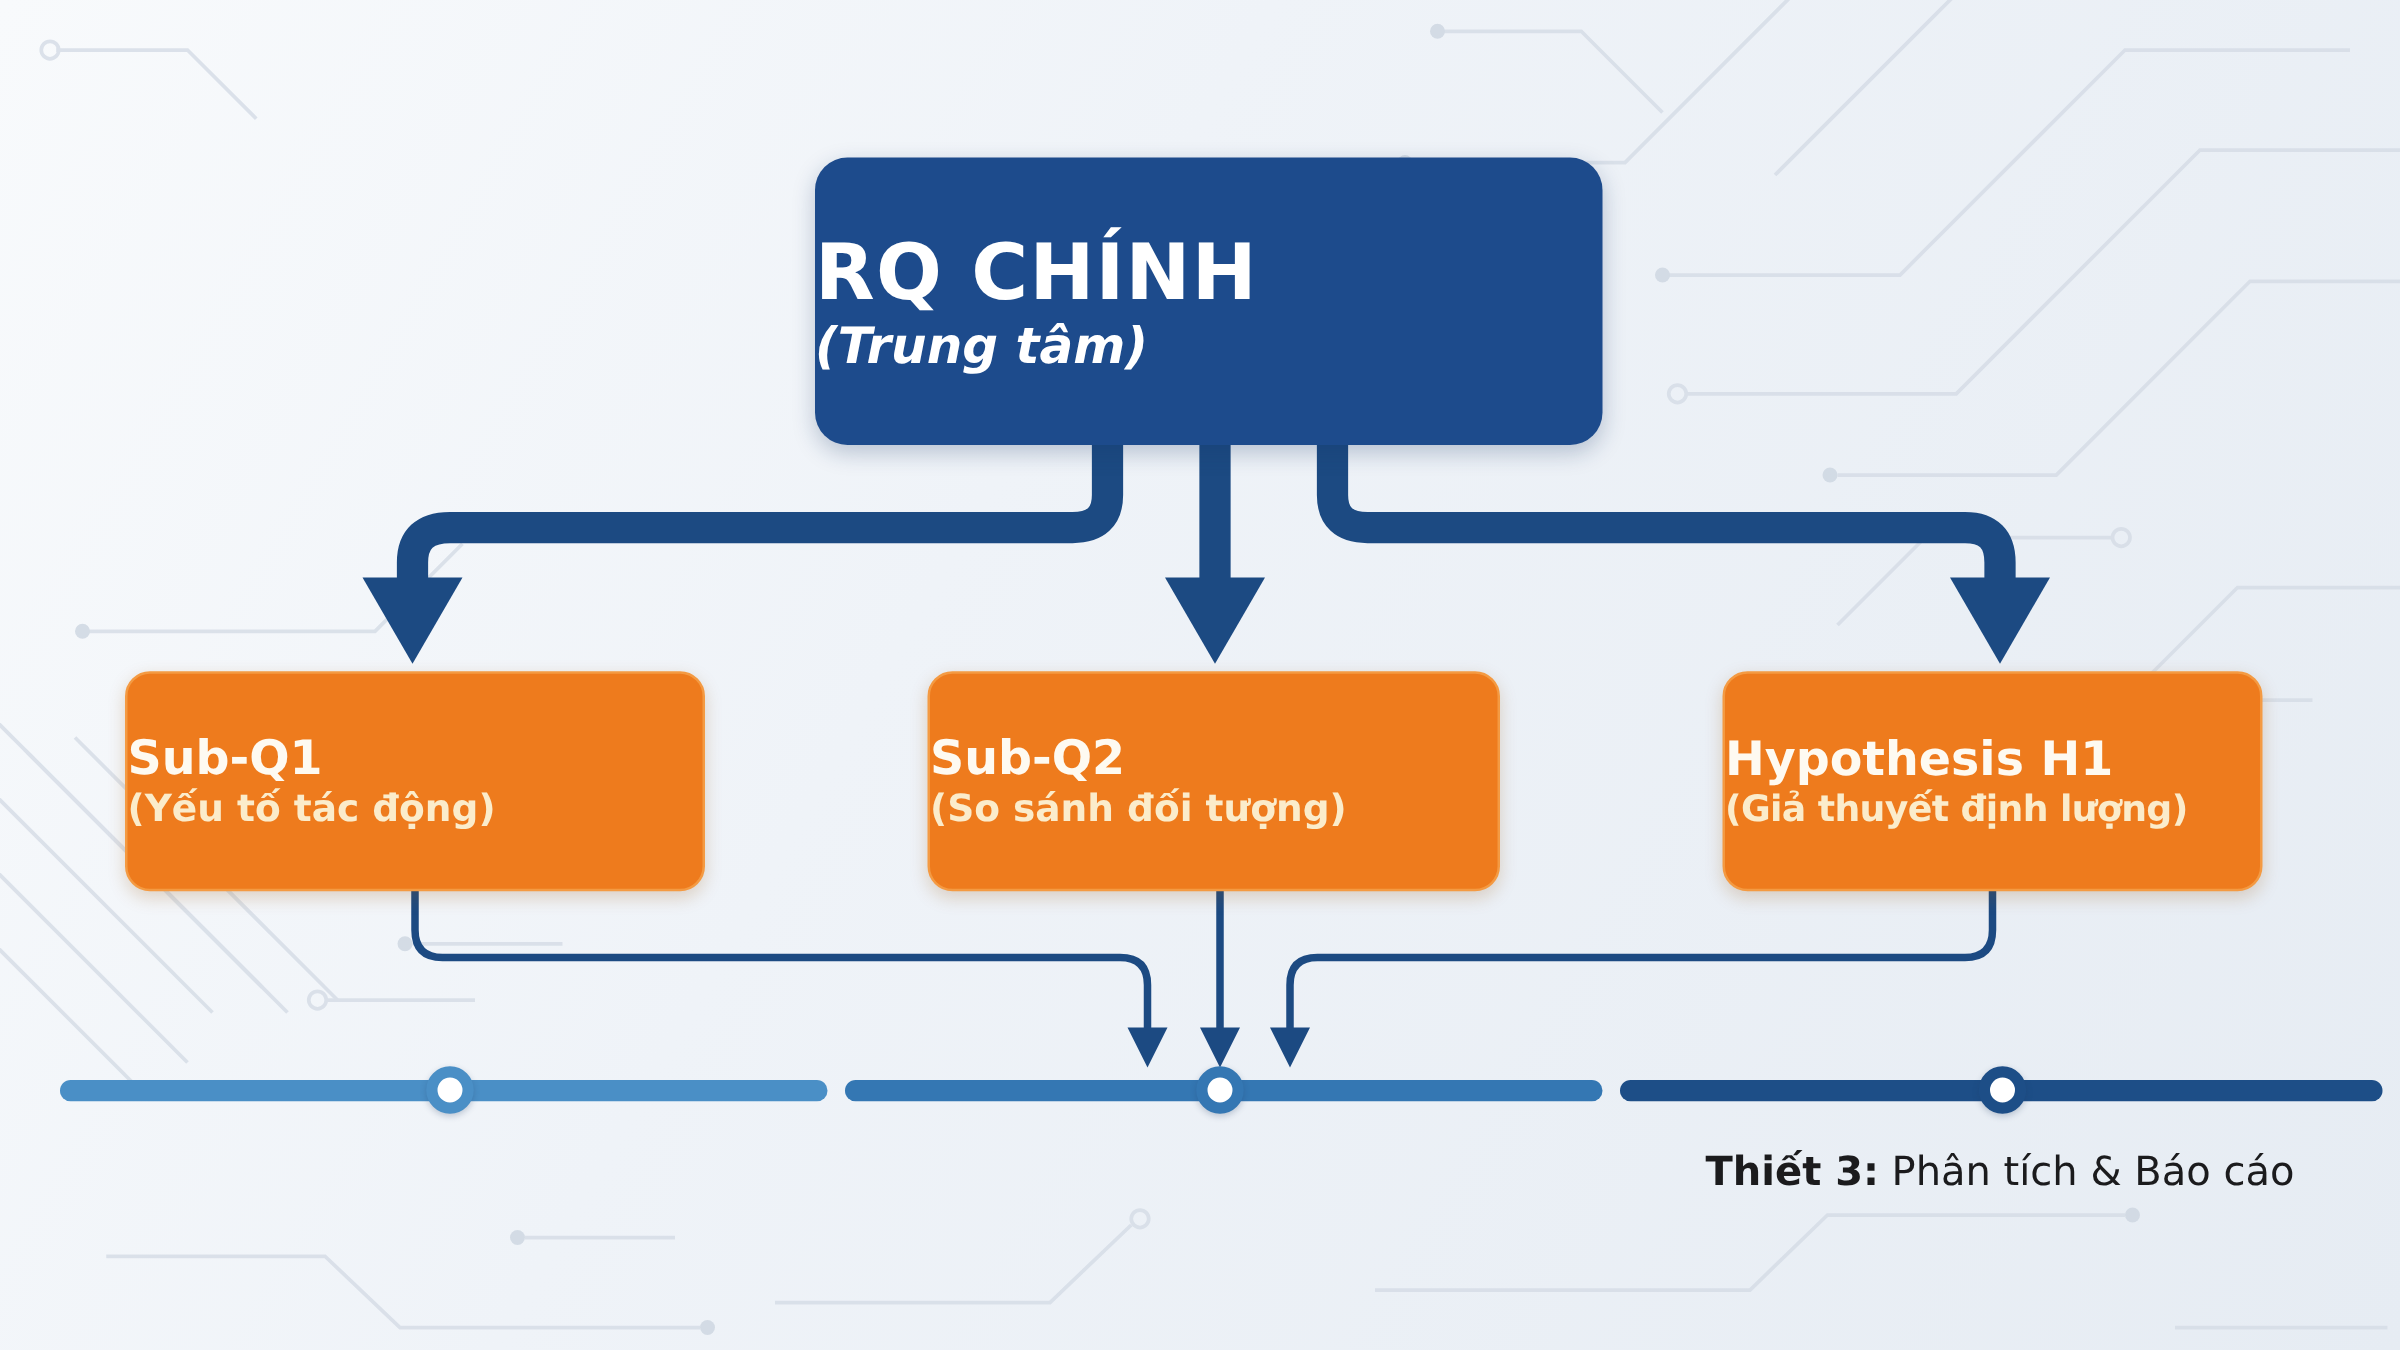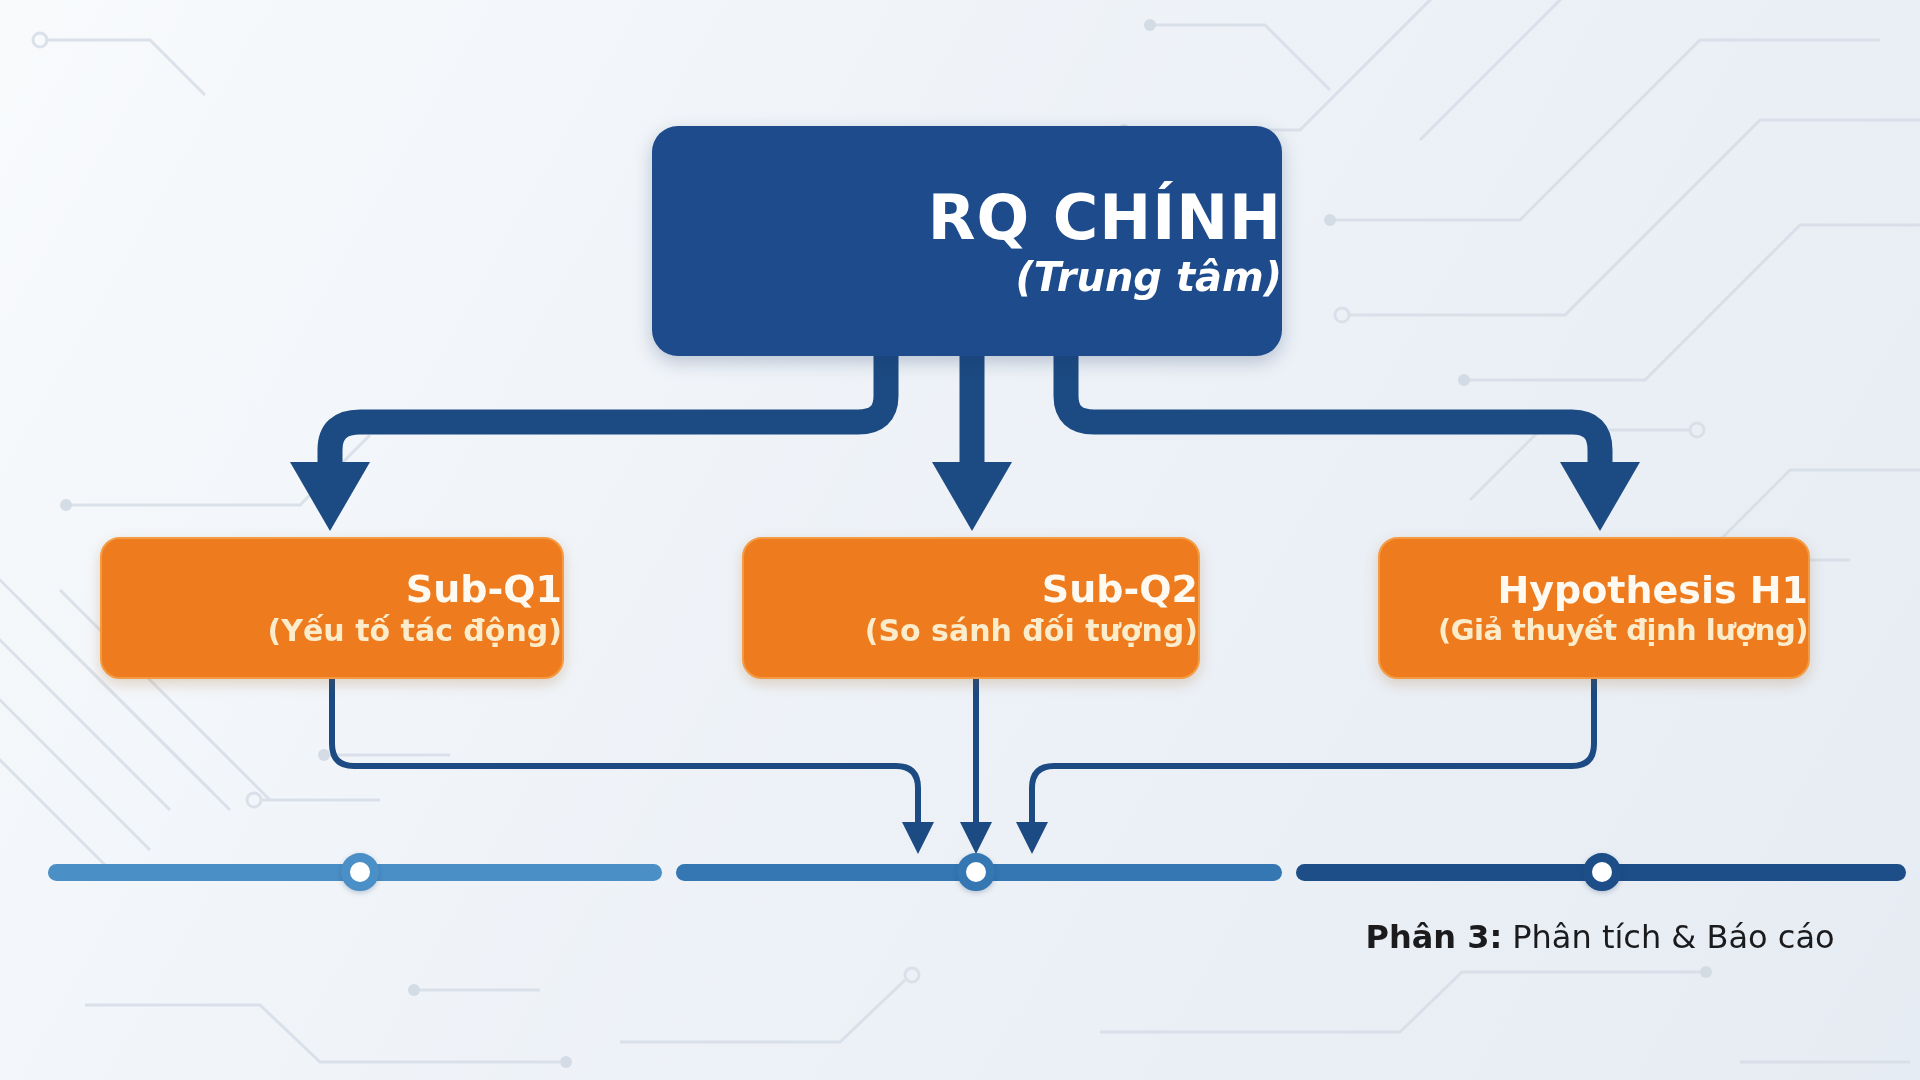--- a/index.html
+++ b/index.html
@@ -10,29 +10,29 @@
   }
   svg.layer{position:absolute;left:0;top:0;width:1920px;height:1080px;}
   .circuit path{stroke:var(--circuit,#d5dce6);stroke-width:3;fill:none;}
   .circuit circle.dot{fill:var(--circuit-dot,#cdd6e1);}
   .circuit circle.ring{fill:none;stroke:var(--circuit,#d5dce6);stroke-width:3;}
   .connectors path{stroke:var(--connector,#1c4a82);fill:none;}
   .connectors path.big{stroke-width:25px;}
   .connectors path.thin{stroke-width:6px;}
   .connectors polygon{fill:var(--connector,#1c4a82);}
 
-  .node{position:absolute;display:flex;flex-direction:column;align-items:flex-end;justify-content:center;text-align:center;}
+  .node{position:absolute;display:flex;flex-direction:column;align-items:flex-start;justify-content:center;text-align:center;}
   .node.main{
     left:652px;top:126px;width:630px;height:230px;border-radius:26px;
     background:var(--navy-box,#1d4b8c);box-shadow:0 6px 18px rgba(20,50,100,.25);
   }
   .node.main .node-title{color:var(--node-text,#ffffff);font-size:62px;font-weight:bold;letter-spacing:1px;line-height:1.15;}
   .node.main .node-sub{color:var(--node-text,#ffffff);font-size:40px;font-weight:bold;line-height:1.15;font-style:italic;}
   .node.orange{
-    top:537px;height:142px;border-radius:20px;
+    top:537px;height:176px;border-radius:20px;
     background:var(--orange-box,#ee7b1d);border:2px solid var(--orange-border,#f49a42);
     box-shadow:0 5px 14px rgba(150,80,10,.22);box-sizing:border-box;
   }
   .node.orange .node-title{color:var(--orange-title,#fefaf1);font-size:38px;font-weight:bold;line-height:1.2;}
   .node.orange .node-sub{color:var(--orange-sub,#fbeccb);font-size:30px;font-weight:bold;line-height:1.2;}
   .node.q1{left:100px;width:464px;}
   .node.q2{left:742px;width:458px;}
   .node.h1{left:1378px;width:432px;}
   .node.h1 .node-sub{font-size:29px;letter-spacing:-0.5px;}
 
@@ -150,16 +150,16 @@
   </div>
 
   <div class="tl-seg s1"></div>
   <div class="tl-seg s2"></div>
   <div class="tl-seg s3"></div>
   <div class="tl-node n1"></div>
   <div class="tl-node n2"></div>
   <div class="tl-node n3"></div>
 
   <div class="tl-label l3">
-    <span class="b">Phân 3:</span><span class="r">Phân tích &amp; Báo cáo</span>
+    <span class="b">Thiết 3:</span><span class="r">Phân tích &amp; Báo cáo</span>
   </div>
 
 </div>
 
 </body></html>

